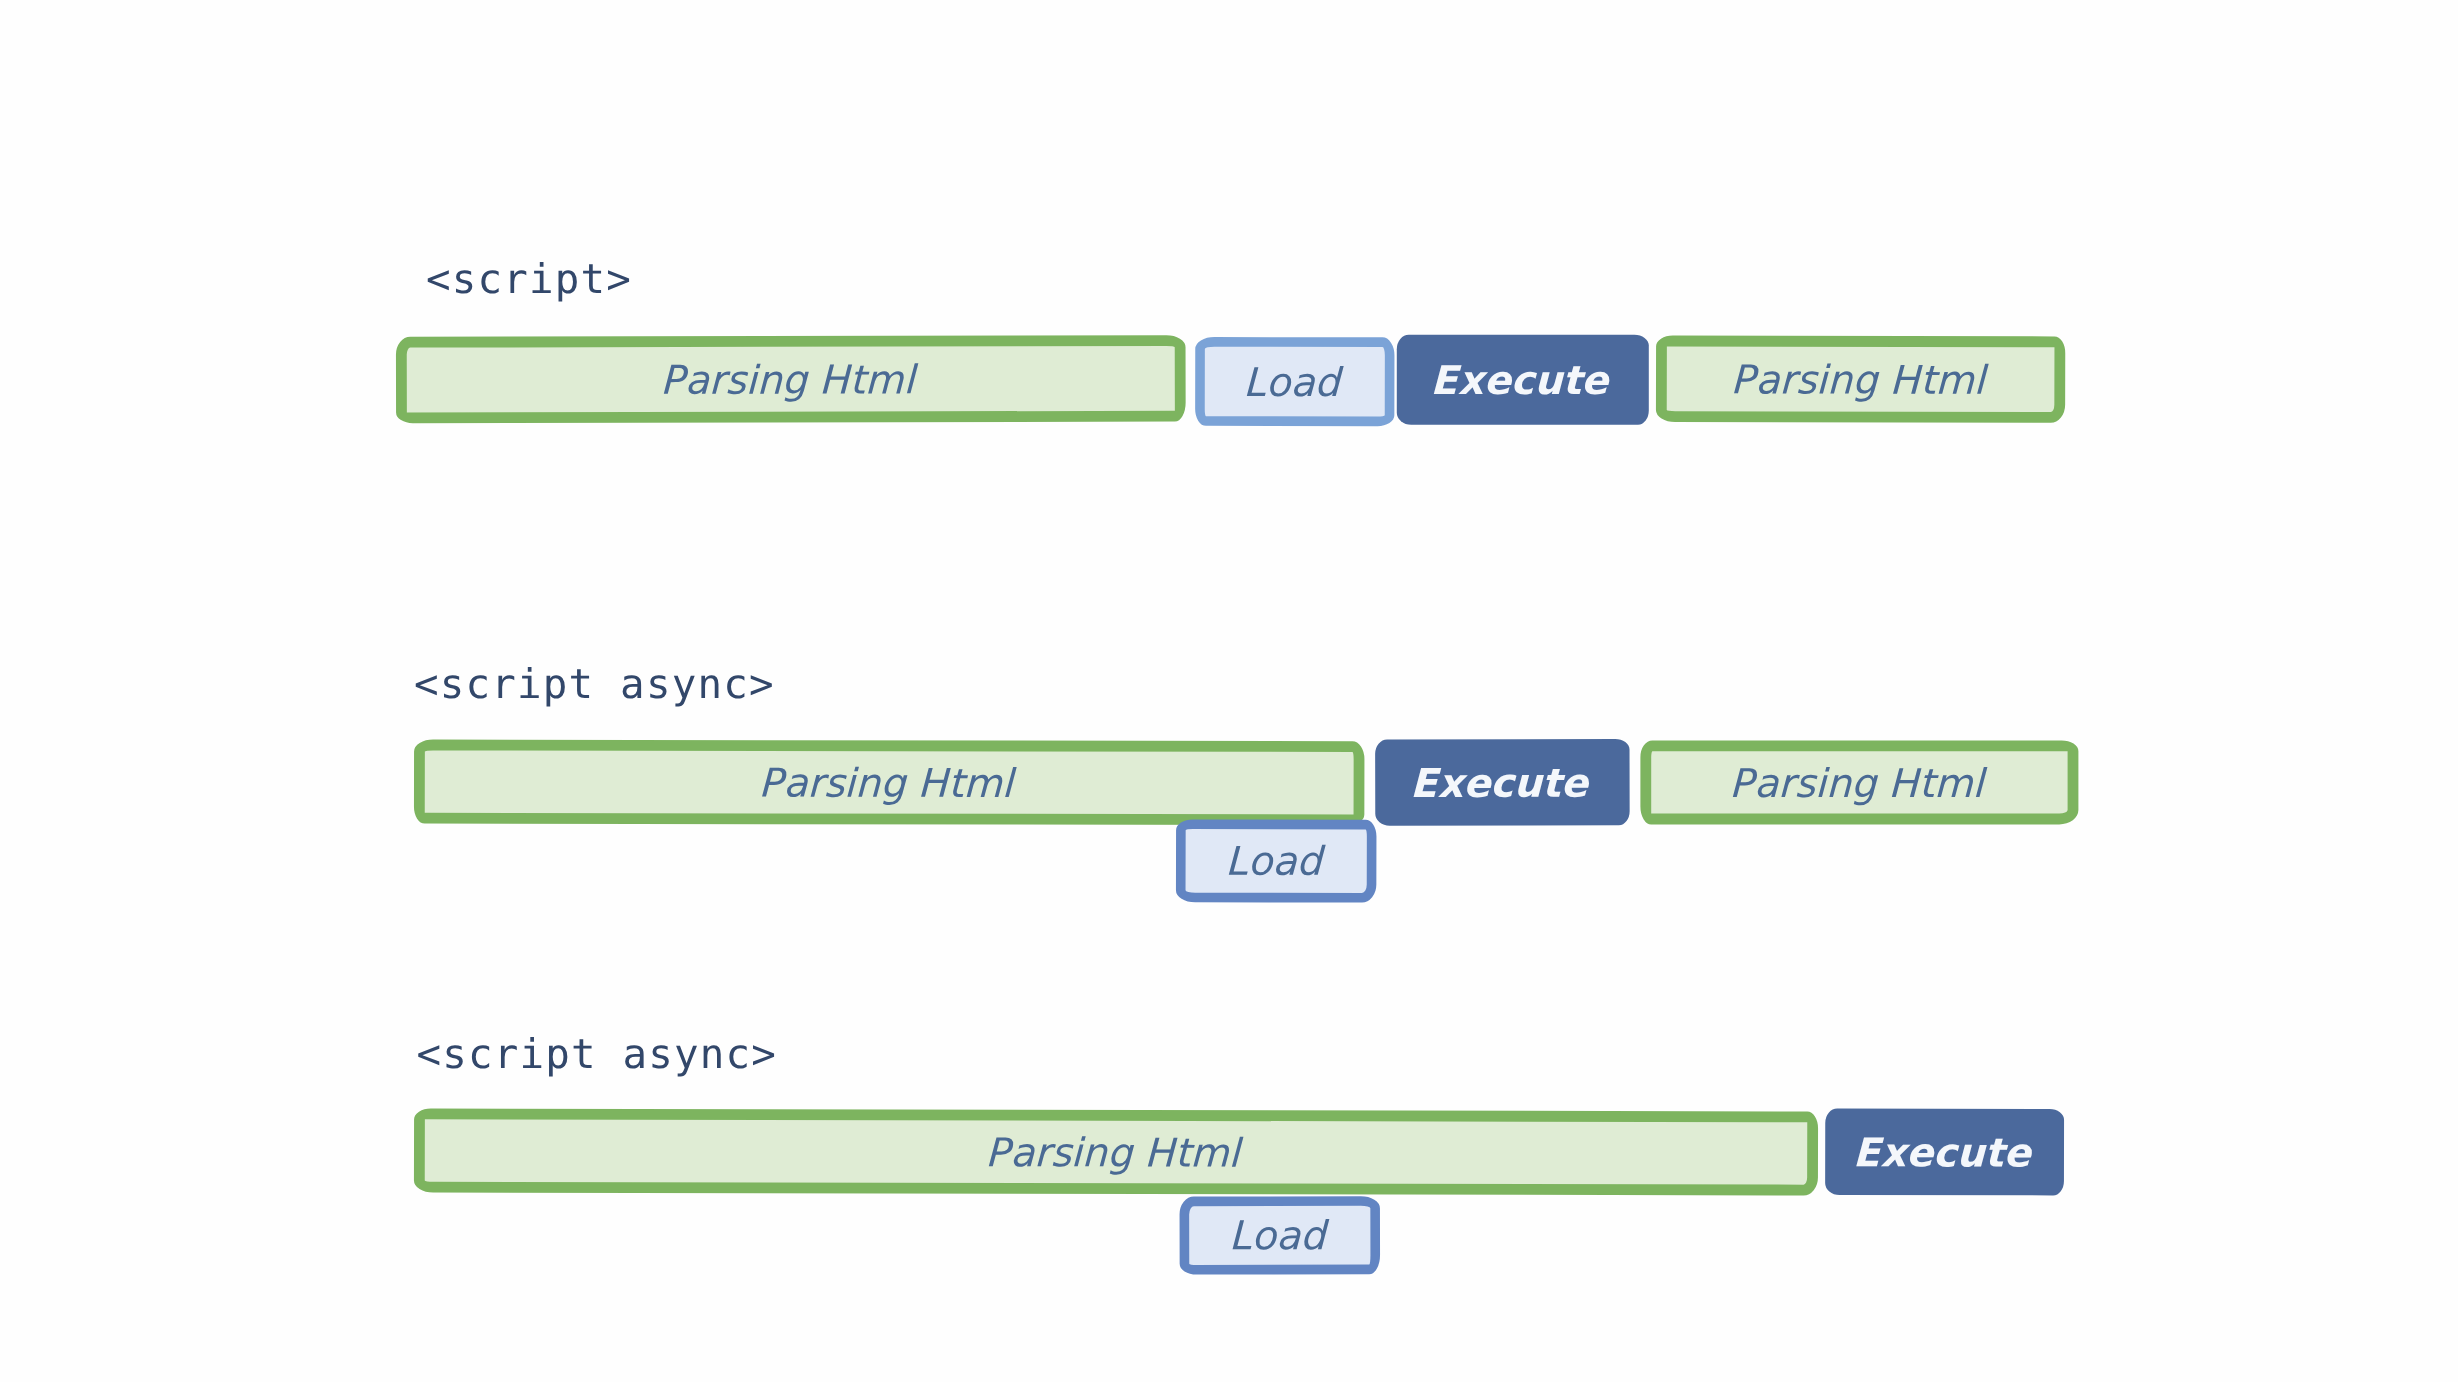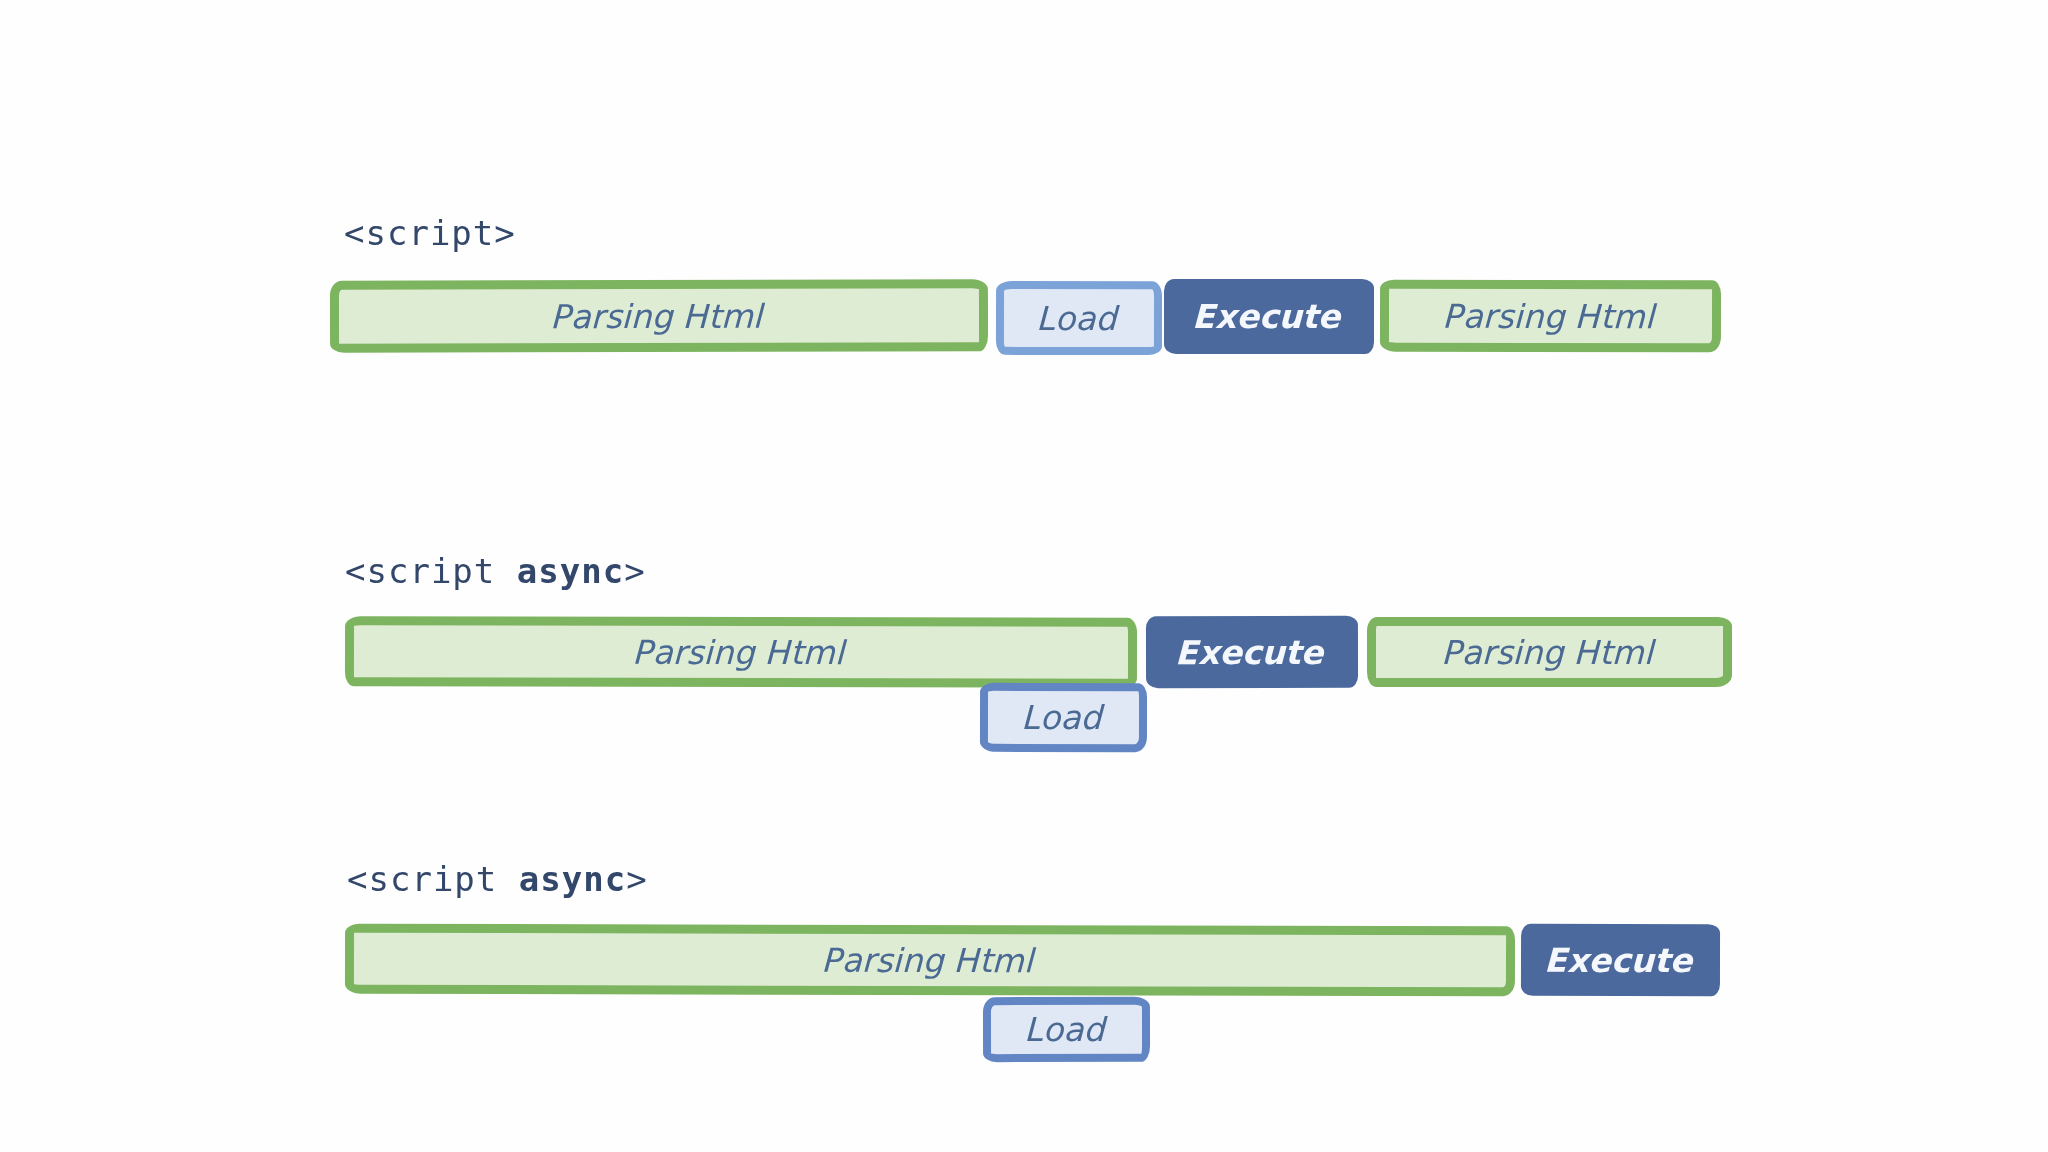--- a/index.html
+++ b/index.html
@@ -11,21 +11,21 @@
   .canvas{position:absolute;inset:0;}
   
   .code-label{
     position:absolute;
     font-family:"DejaVu Sans Mono","Liberation Mono",monospace;
     font-size:34px;line-height:1.15;
     color:var(--c-label-text,#32476a);
     white-space:pre;
     letter-spacing:1px;
   }
-  .code-kw{font-weight:bold;}
+  .code-kw{font-weight:normal;}
   
   .box{
     position:absolute;box-sizing:border-box;
     display:flex;align-items:center;justify-content:center;
   }
   .box-label{
     font-style:italic;
     font-size:33px;
     color:var(--c-bar-text,#4a6a94);
     white-space:nowrap;
@@ -53,21 +53,21 @@
   .w3{border-radius:10px 14px 16px 9px / 14px 9px 12px 15px;}
   .w4{border-radius:14px 9px 12px 16px / 9px 14px 15px 10px; transform:rotate(0.12deg);}
   .execute.w1,.execute.w2,.execute.w3,.execute.w4{border-radius:10px 12px 9px 12px/12px 9px 12px 10px;}
 </style>
 </head>
 <body style="--c-background: #fefefe; --c-parsing-border: #7db45f; --c-parsing-fill: #dfecd4; --c-load-border: #6285c3; --c-load-border-light: #7ba3d7; --c-load-fill: #e0e8f6; --c-execute-fill: #4b699c; --c-execute-text: #f4f7fb; --c-bar-text: #4a6a94; --c-label-text: #32476a; background: rgb(254, 254, 254);">
 
 <div class="canvas">
 
   <div>
-    <div class="code-label" style="left:344px;top:214px;"><span>&lt;script</span><span class="code-kw"></span><span>&gt;</span></div>
+    <div class="code-label" style="left:355px;top:214px;"><span>&lt;script</span><span class="code-kw"></span><span>&gt;</span></div>
 
     <div class="box parsing w1" style="left:330px;top:280px;width:658px;height:72px;">
       <span class="box-label">Parsing Html</span>
     </div>
     <div class="box load light w2" style="left:996px;top:281px;width:166px;height:74px;">
       <span class="box-label">Load</span>
     </div>
     <div class="box execute w3" style="left:1164px;top:279px;width:210px;height:75px;">
       <span class="box-label">Execute</span>
     </div>

